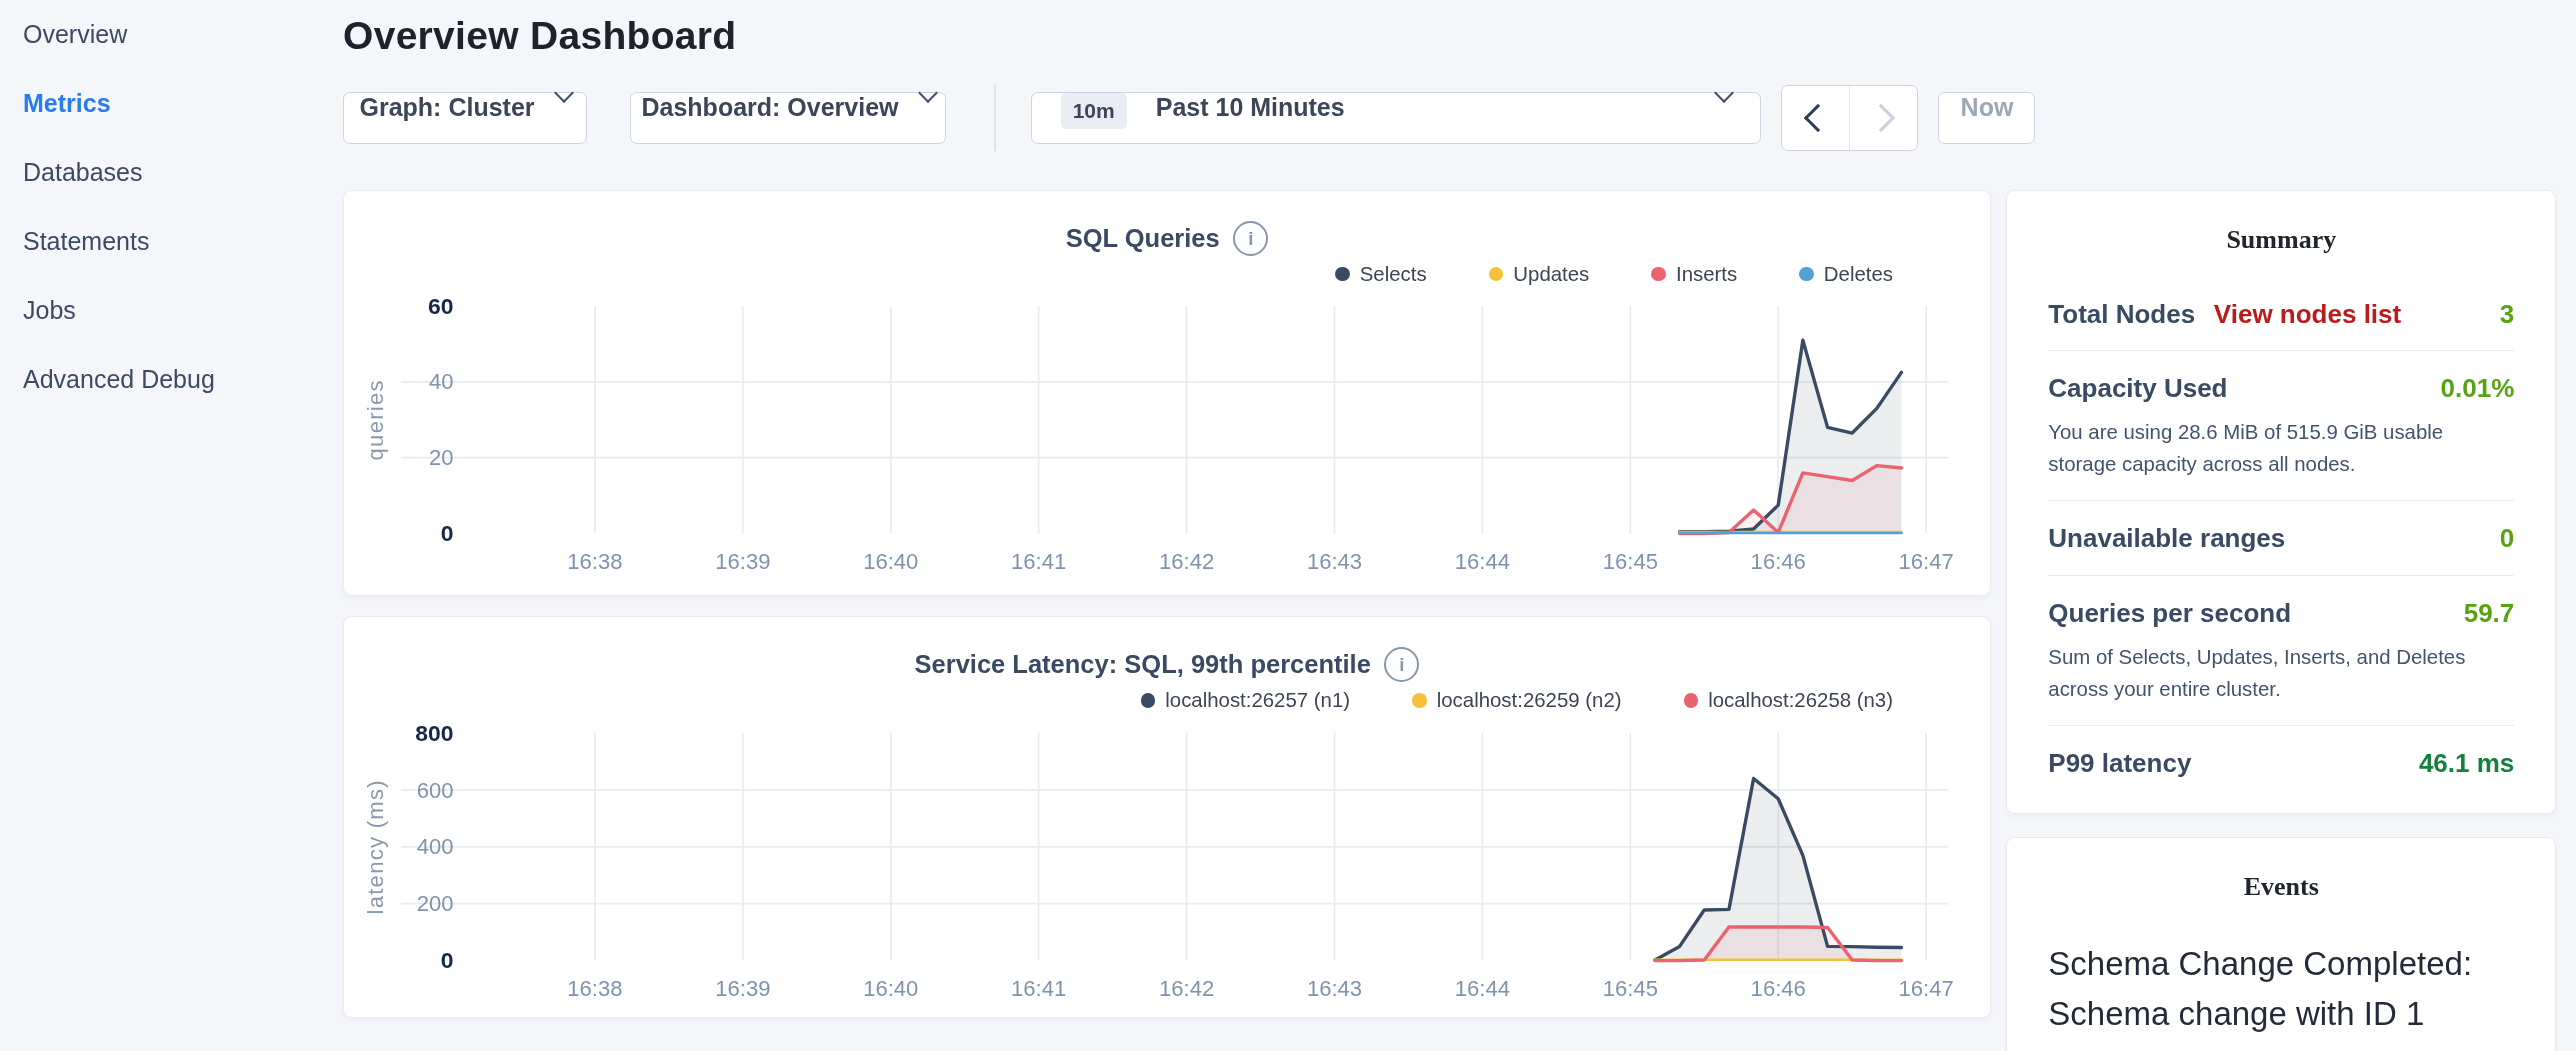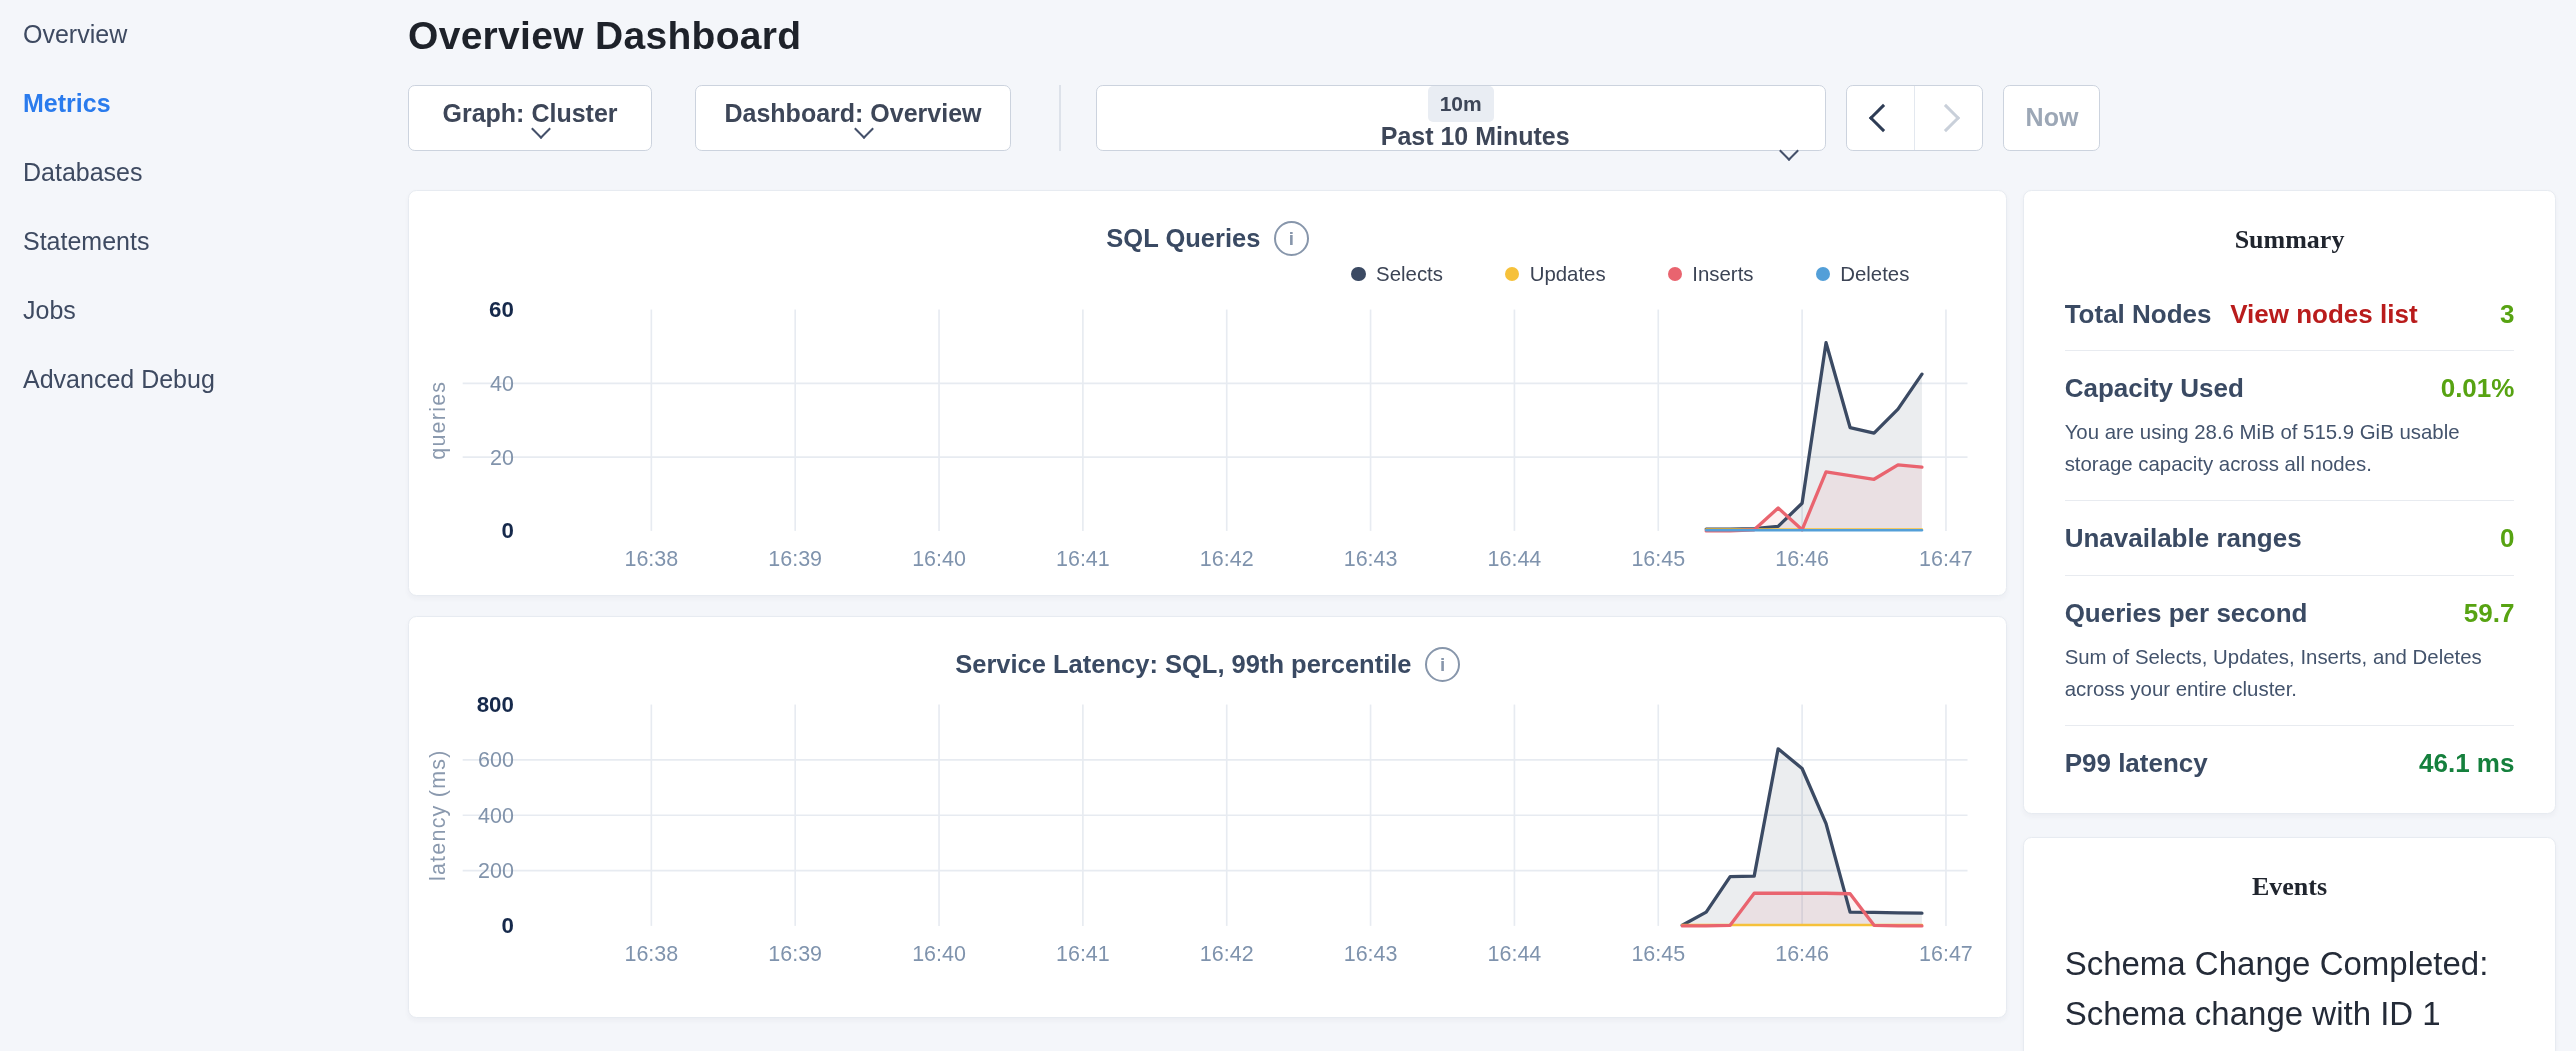--- a/index.html
+++ b/index.html
@@ -4,31 +4,31 @@
 <style>
   html,body{margin:0;padding:0;overflow:hidden;}
   body{
     width:2576px;height:1051px;background:#f4f6fa;
     font-family:"Liberation Sans","DejaVu Sans",sans-serif;
     color:#3e4a61;-webkit-font-smoothing:antialiased;
   }
   .app{display:flex;height:100%;}
 
   
-  .sidebar{width:408px;flex-shrink:0;padding:0 0 0 23px;box-sizing:border-box;}
+  .sidebar{width:343px;flex-shrink:0;padding:0 0 0 23px;box-sizing:border-box;}
   .nav-item{height:69px;display:flex;align-items:center;font-size:25px;color:#3e4a61;cursor:pointer;}
   .nav-item.active span{font-weight:700;}
 
   
   .main{flex:1;min-width:0;}
   .page-title{margin:13.6px 0 0;font-size:39px;font-weight:600;color:#1e222a;letter-spacing:0.3px;}
 
   .controls{display:flex;align-items:center;margin-top:27px;}
-  .btn{background:#fff;border:1.7px solid #ccd3de;border-radius:6.8px;height:66px;box-sizing:border-box;
-       display:flex;align-items:center;justify-content:center;font-weight:700;font-size:25px;color:#3d4658;cursor:pointer;flex-direction:column;}
+  .btn{background:#fff;border:1.7px solid #ccd3de;border-radius:6.8px;height:52px;box-sizing:border-box;
+       display:flex;align-items:flex-start;justify-content:center;font-weight:700;font-size:25px;color:#3d4658;cursor:pointer;}
   .graph-btn{width:244px;}
   .dash-btn{width:316px;margin-left:43px;}
   .vdivider{width:1.7px;height:66px;background:#dde2ea;margin:0 35px 0 48px;}
   .time-picker{width:730px;justify-content:flex-start;padding:0 29px;}
   .range-badge{background:#e9edf3;border-radius:5.1px;padding:6px 12px;font-size:21px;font-weight:700;color:#3d4658;}
   .range-label{margin-left:29px;}
   .chev{display:inline-block;border:solid #44506a;border-width:0 2.6px 2.6px 0;padding:6px;}
   .chev.down{transform:rotate(45deg);margin-left:auto;margin-top:-6.8px;}
   .chev.left{border-width:0 3.4px 3.4px 0;padding:8.5px;transform:rotate(135deg);border-color:#2e3c55;margin-left:5.1px;}
   .chev.right{border-width:0 3.4px 3.4px 0;padding:8.5px;transform:rotate(-45deg);border-color:#c9d0da;margin-right:5.1px;}
@@ -190,20 +190,34 @@
               <polyline points="1570.6,286.2 1831.8,286.2" fill="none" stroke="#f6c13a" stroke-width="3" stroke-linejoin="round" stroke-linecap="round"></polyline>
               <polyline points="1570.6,288.0 1599.6,288.0 1628.7,286.7 1657.7,260.3 1686.7,286.7 1715.7,216.5 1744.8,221.0 1773.8,225.5 1802.8,208.0 1831.8,210.7" fill="none" stroke="#e9646f" stroke-width="4" stroke-linejoin="round" stroke-linecap="round"></polyline>
               <polyline points="1570.6,287.3 1831.8,287.3" fill="none" stroke="#539fd8" stroke-width="3" stroke-linejoin="round" stroke-linecap="round"></polyline>
             </svg>
         </div>
 
         <div class="card chart-card second">
           <div class="chart-head">
             <h3>Service Latency: SQL, 99th percentile</h3>
             <span class="info-icon">i</span>
+          </div>
+          <div class="legend">
+            <span class="legend-item">
+                <span class="dot" style="background: rgb(59, 74, 99);"></span>
+                <span>localhost:26257 (n1)</span>
+              </span>
+            <span class="legend-item">
+                <span class="dot" style="background: rgb(246, 193, 58);"></span>
+                <span>localhost:26259 (n2)</span>
+              </span>
+            <span class="legend-item">
+                <span class="dot" style="background: rgb(233, 100, 111);"></span>
+                <span>localhost:26258 (n3)</span>
+              </span>
           </div>
           <svg class="chart" viewBox="0 0 1934 345">
               <line x1="65" y1="221" x2="1887" y2="221" class="hgrid"></line>
               <line x1="65" y1="154" x2="1887" y2="154" class="hgrid"></line>
               <line x1="65" y1="87" x2="1887" y2="87" class="hgrid"></line>
               <line x1="293.42617449664397" y1="20" x2="293.42617449664397" y2="288" class="vgrid"></line>
               <text x="293.42617449664397" y="330" class="xtick">16:38</text>
               <line x1="467.58724832214745" y1="20" x2="467.58724832214745" y2="288" class="vgrid"></line>
               <text x="467.58724832214745" y="330" class="xtick">16:39</text>
               <line x1="641.7483221476508" y1="20" x2="641.7483221476508" y2="288" class="vgrid"></line>

